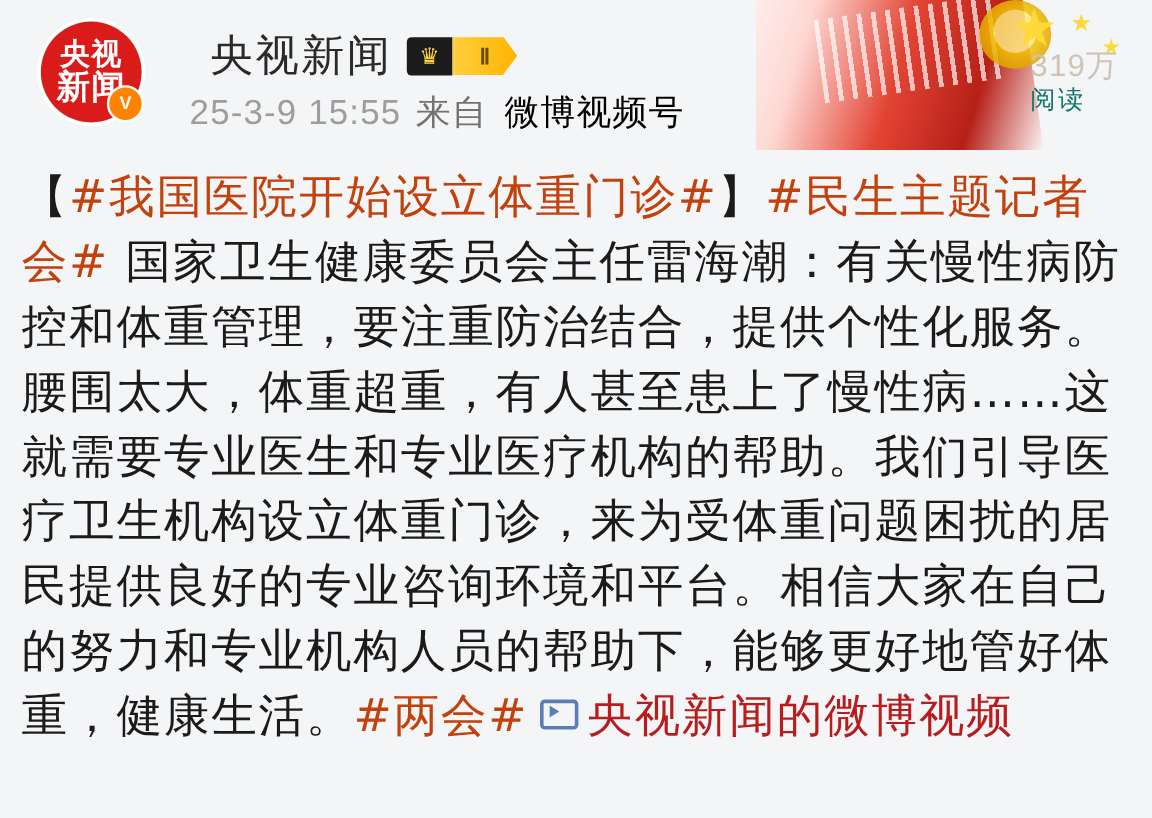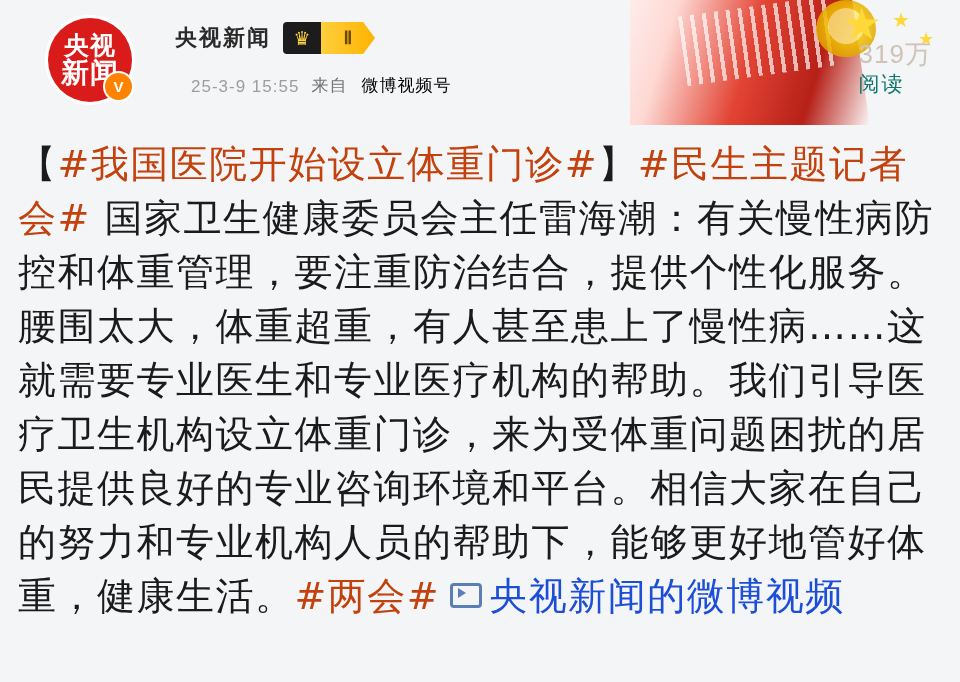--- a/index.html
+++ b/index.html
@@ -21,21 +21,21 @@
   }
 
   
   .header {
     position: relative;
     height: 130px;
     background: #f4f5f7;
   }
   .avatar-wrap {
     position: absolute;
-    left: 48px;
+    left: 34px;
     top: 18px;
     width: 84px;
     height: 84px;
   }
   .avatar {
     width: 84px;
     height: 84px;
     border-radius: 50%;
     background: #d91b19;
     color: #ffffff;
@@ -70,22 +70,22 @@
   }
 
   .name-row {
     position: absolute;
     left: 175px;
     top: 22px;
     display: flex;
     align-items: center;
   }
   .acct-name {
-    font-size: 22px;
-    font-weight: bold;
+    font-size: 36px;
+    font-weight: normal;
     color: #2a2a2a;
     letter-spacing: 2px;
   }
   .crown {
     margin-left: 12px;
     width: 38px;
     height: 32px;
     display: flex;
     align-items: center;
     justify-content: center;
@@ -102,26 +102,26 @@
     font-size: 18px;
     font-weight: bold;
     display: flex;
     align-items: center;
     justify-content: center;
     clip-path: polygon(0 0, 78% 0, 100% 50%, 78% 100%, 0 100%);
   }
 
   .meta-row {
     position: absolute;
-    left: 191px;
+    left: 158px;
     top: 74px;
     display: flex;
-    align-items: flex-end;
+    align-items: center;
     color: #9a9a9a;
-    font-size: 17px;
+    font-size: 29px;
     letter-spacing: 1px;
   }
   .meta-row .time { color: #9d9d9d; }
   .meta-row .from { color: #737373; margin-left: 12px; }
   .meta-row .source {
     color: #000000;
     margin-left: 14px;
   }
 
   
@@ -205,21 +205,21 @@
     font-family: "DejaVu Sans", "Liberation Sans", sans-serif;
     word-break: break-all;
   }
   .post-body .topic {
     color: #c2410c;
   }
   .post-body .bracket {
     color: #1b1b1b;
   }
   .post-body .link {
-    color: #1d4ed8;
+    color: #b91c1c;
   }
   .video-icon {
     display: inline-block;
     width: 26px;
     height: 19px;
     border: 3px solid #5b7fb4;
     border-radius: 4px;
     position: relative;
     margin: 0 7px 0 10px;
     vertical-align: 1px;

